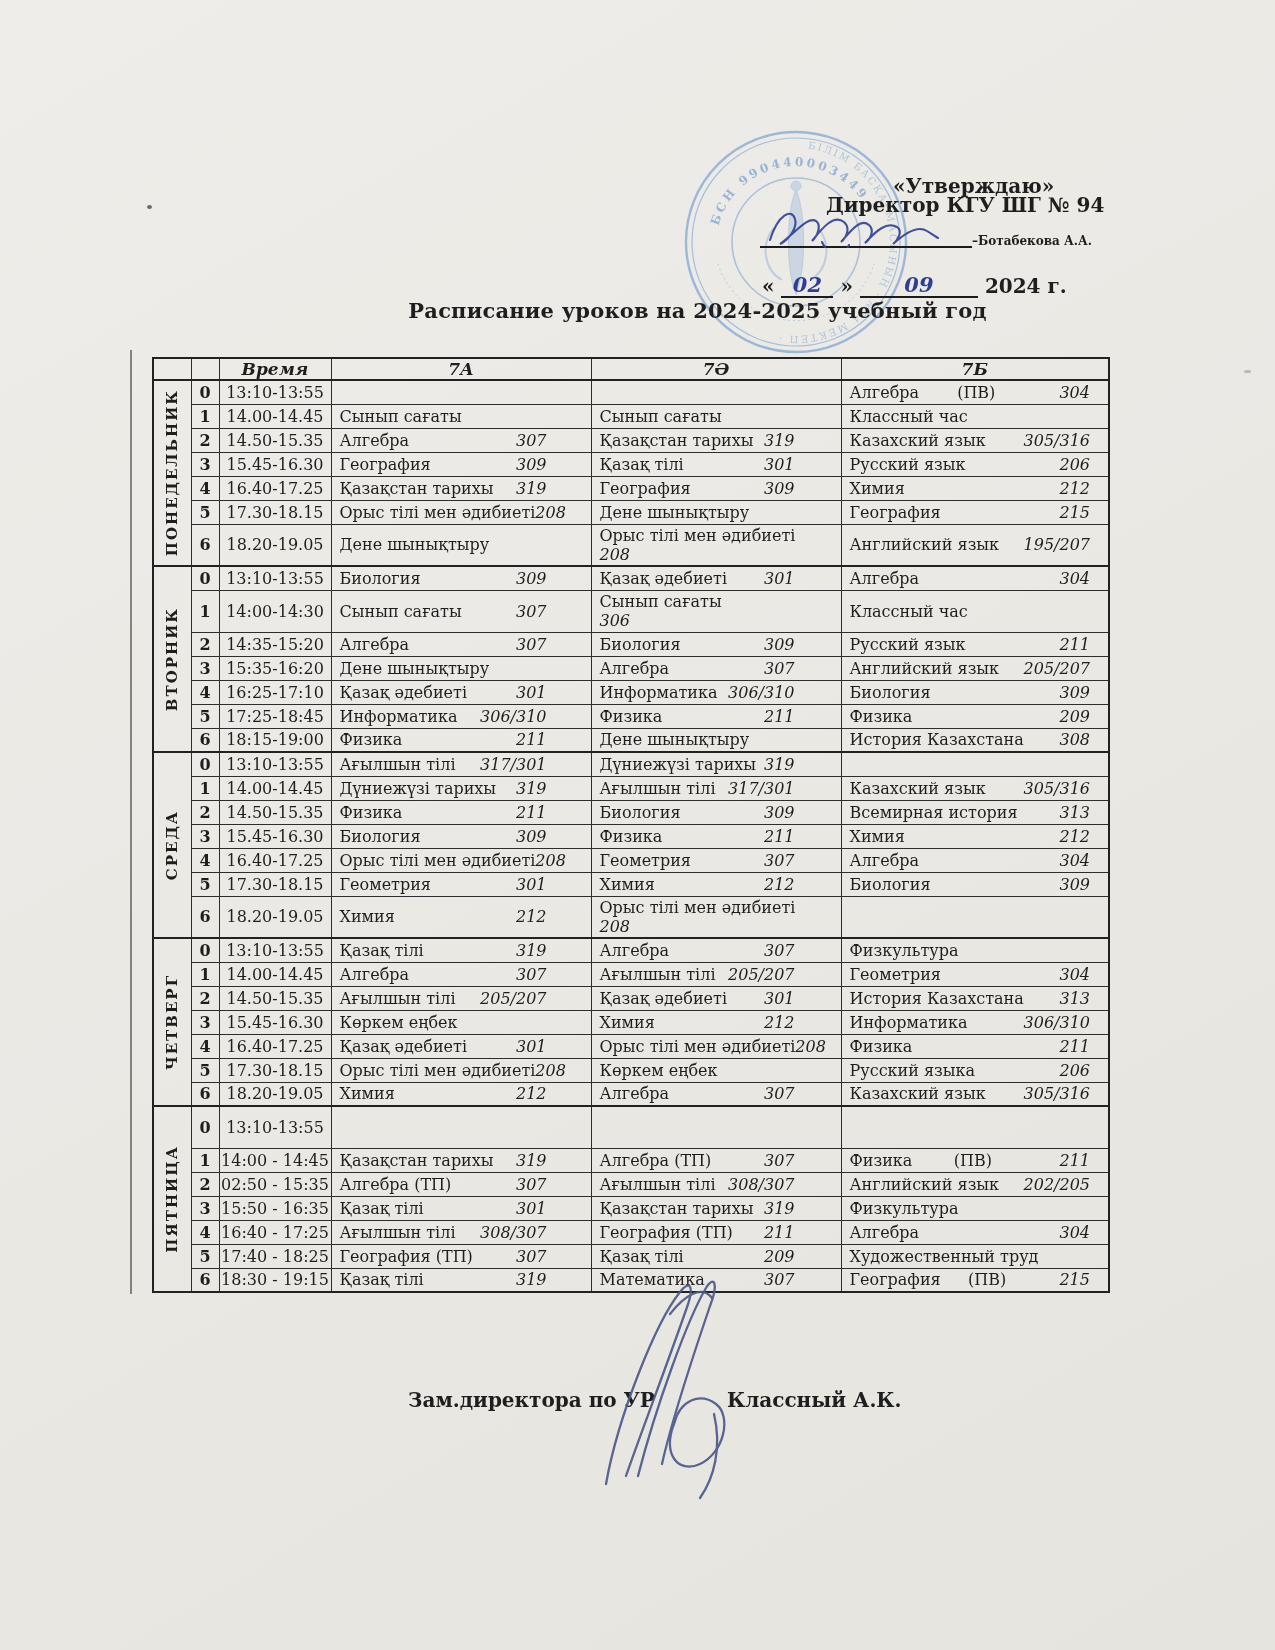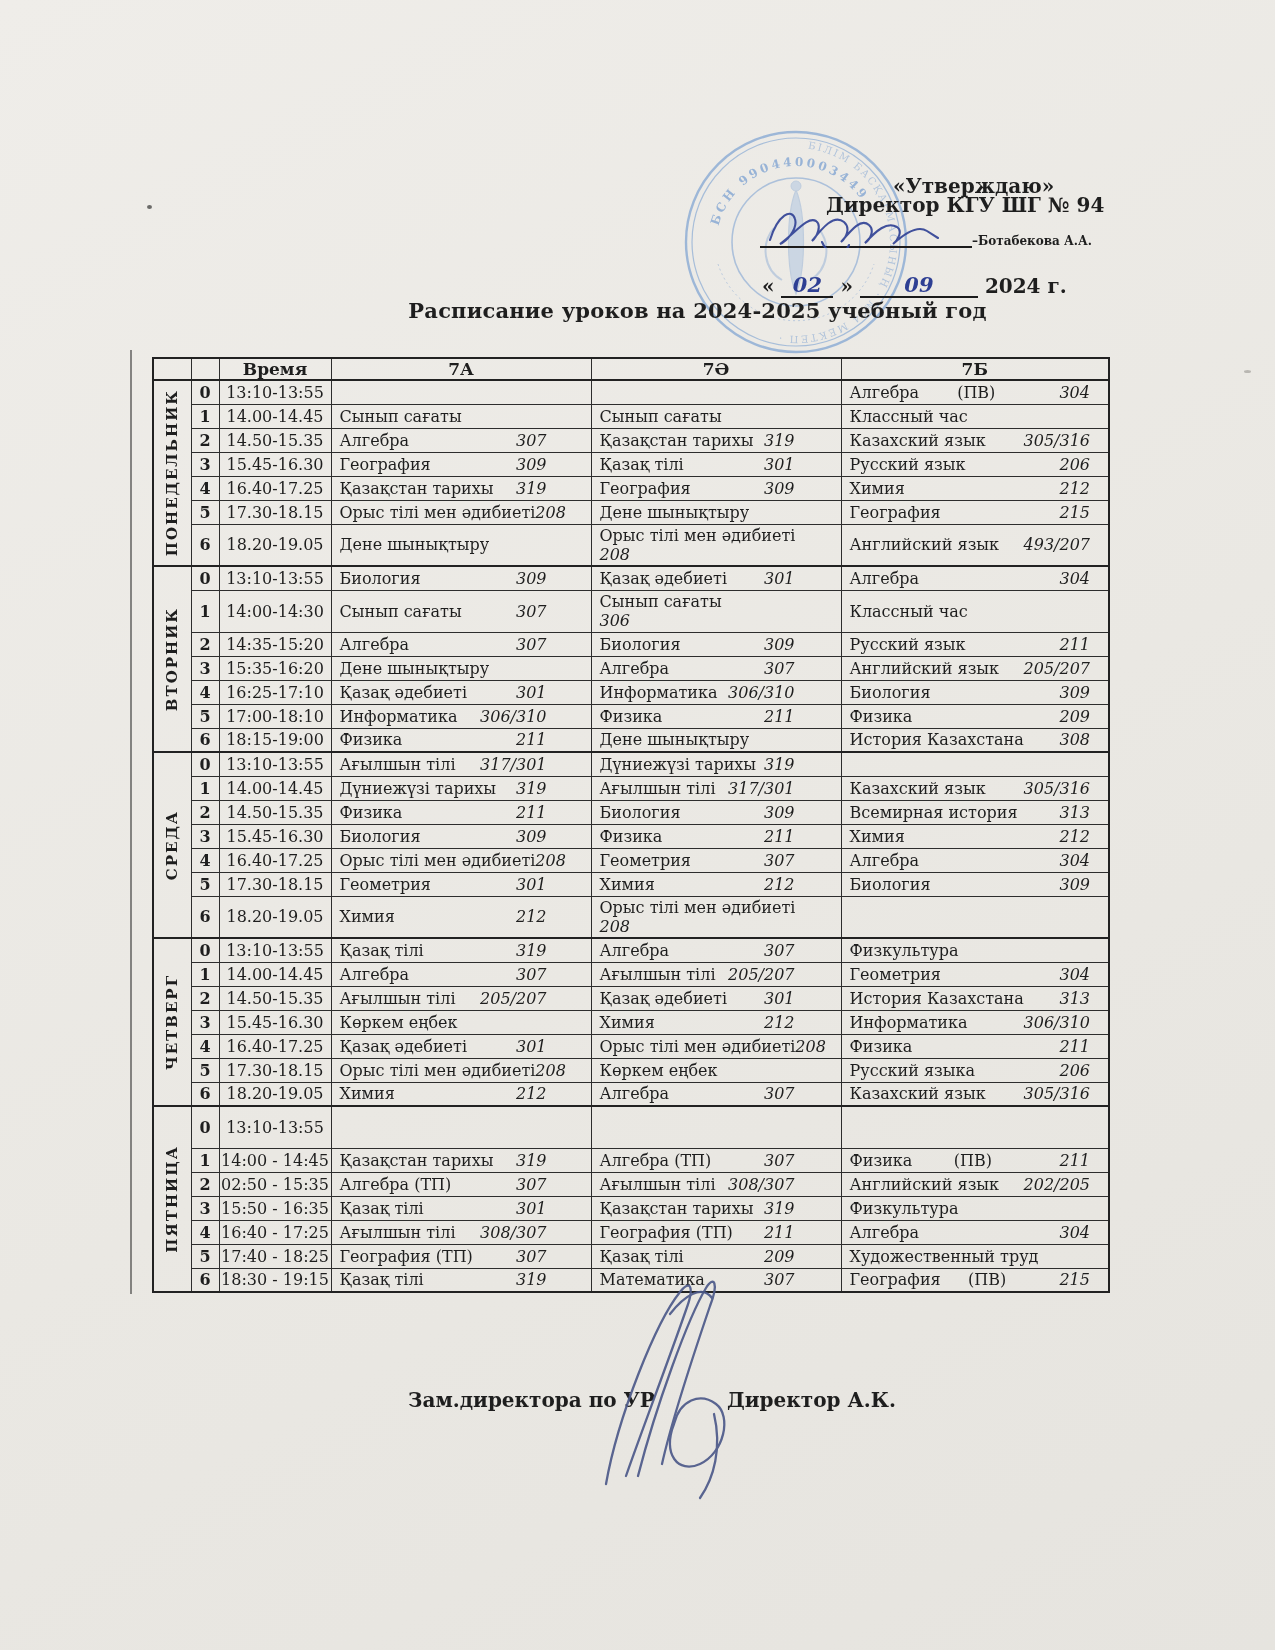--- a/index.html
+++ b/index.html
@@ -24,21 +24,21 @@
   
   .stamp{position:absolute;left:682px;top:128px;width:228px;height:228px;opacity:.78;}
   
   .doc-title{position:absolute;left:60px;top:298px;width:1275px;text-align:center;
     font-size:21px;font-weight:bold;letter-spacing:.2px;}
   
   .sched{position:absolute;left:152px;top:357px;border-collapse:collapse;table-layout:fixed;width:956px;
     background:transparent;}
   .sched th,.sched td{border:1px solid #2d2d2d;padding:0;overflow:hidden;}
   .sched{border:2px solid #222;}
-  .sched thead tr{height:14px;}
+  .sched thead tr{height:14px;font-style:italic;}
   .sched tbody tr{height:24px;}
   .sched tbody tr.tall{height:42px;}
   .sched tbody tr.day-start td{border-top:2px solid #222;}
   .sched th{font-size:17px;font-weight:bold;text-align:center;}
   .day-cell{text-align:center;vertical-align:middle;}
   .day-label{writing-mode:vertical-rl;transform:rotate(180deg);margin:0 auto;
     font-weight:bold;font-size:15px;letter-spacing:2px;white-space:nowrap;}
   .num-cell{text-align:center;font-weight:bold;font-size:16px;}
   .time-cell{text-align:center;font-size:16px;white-space:nowrap;}
   .lesson-cell{font-size:16px;vertical-align:middle;}
@@ -262,21 +262,21 @@
             <span class="subj">Дене шынықтыру</span>
           </div>
         </td>
         <td class="lesson-cell col-b">
           <div class="subj-line">Орыс тілі мен әдибиеті</div>
           <div class="room-line">208</div>
         </td>
         <td class="lesson-cell col-c">
           <div class="cell-line">
             <span class="subj">Английский язык</span>
-            <span class="room">493/207</span>
+            <span class="room">195/207</span>
           </div>
         </td>
       </tr>
       <tr class="day-start">
         <td rowspan="7" class="day-cell">
           <div class="day-label">ВТОРНИК</div>
         </td>
         <td class="num-cell">0</td>
         <td class="time-cell">13:10-13:55</td>
         <td class="lesson-cell col-a">
@@ -377,21 +377,21 @@
         </td>
         <td class="lesson-cell col-c">
           <div class="cell-line">
             <span class="subj">Биология</span>
             <span class="room">309</span>
           </div>
         </td>
       </tr>
       <tr>
         <td class="num-cell">5</td>
-        <td class="time-cell">17:00-18:10</td>
+        <td class="time-cell">17:25-18:45</td>
         <td class="lesson-cell col-a">
           <div class="cell-line">
             <span class="subj">Информатика</span>
             <span class="room">306/310</span>
           </div>
         </td>
         <td class="lesson-cell col-b">
           <div class="cell-line">
             <span class="subj">Физика</span>
             <span class="room">211</span>
@@ -873,13 +873,13 @@
 <div class="footer-left">Зам.директора по УР</div>
 <svg class="footer-sig" viewBox="0 0 180 235">
   <g fill="none" stroke="#4d5a8a" stroke-width="2.3" stroke-linecap="round" opacity=".92">
     <path d="M20,218 C32,150 70,56 94,26 C104,13 109,20 100,44 C82,96 52,175 40,210"></path>
     <path d="M52,210 C70,140 102,52 120,22 C128,9 133,17 124,40 C107,90 84,162 76,198"></path>
     <path d="M88,158 C76,188 92,208 114,198 C138,187 146,150 130,138 C114,126 94,134 88,158"></path>
     <path d="M128,148 C136,182 128,212 114,232"></path>
     <path d="M84,48 C98,30 116,18 126,32"></path>
   </g>
 </svg>
-<div class="footer-right">Директор А.К.</div>
+<div class="footer-right">Классный А.К.</div>
 
 </body></html>

